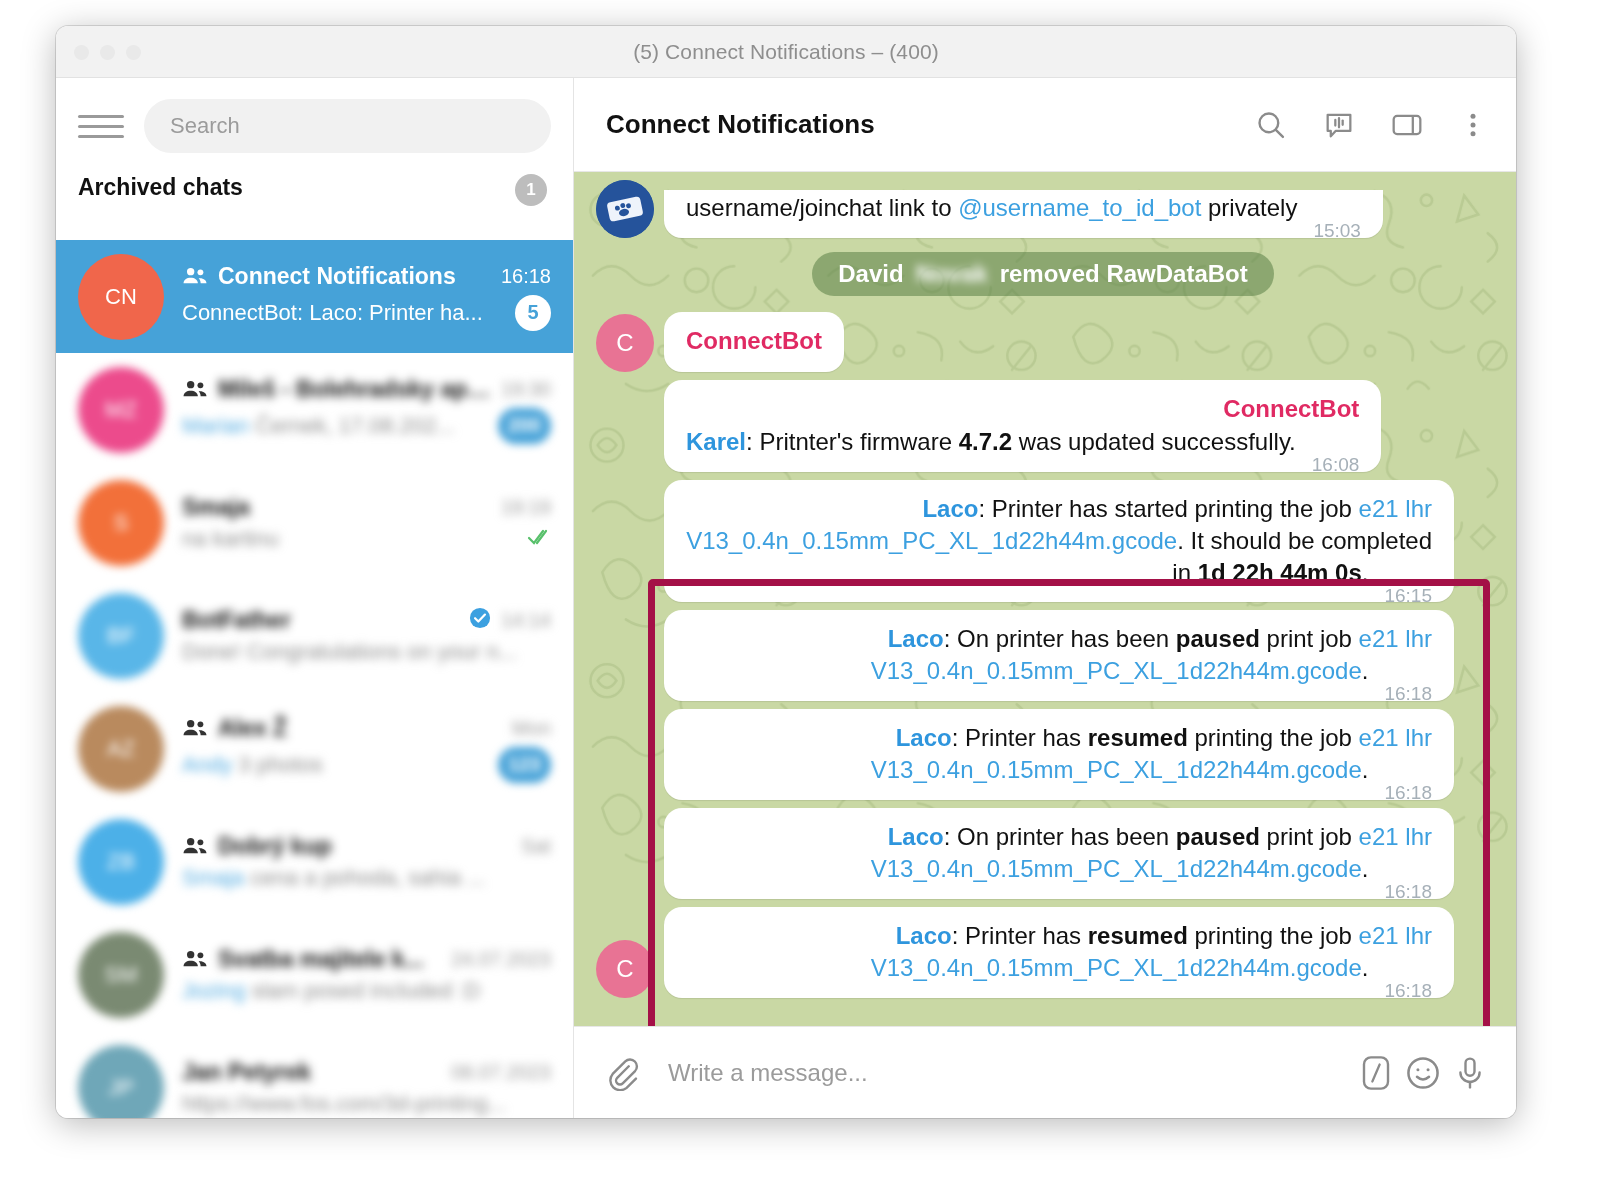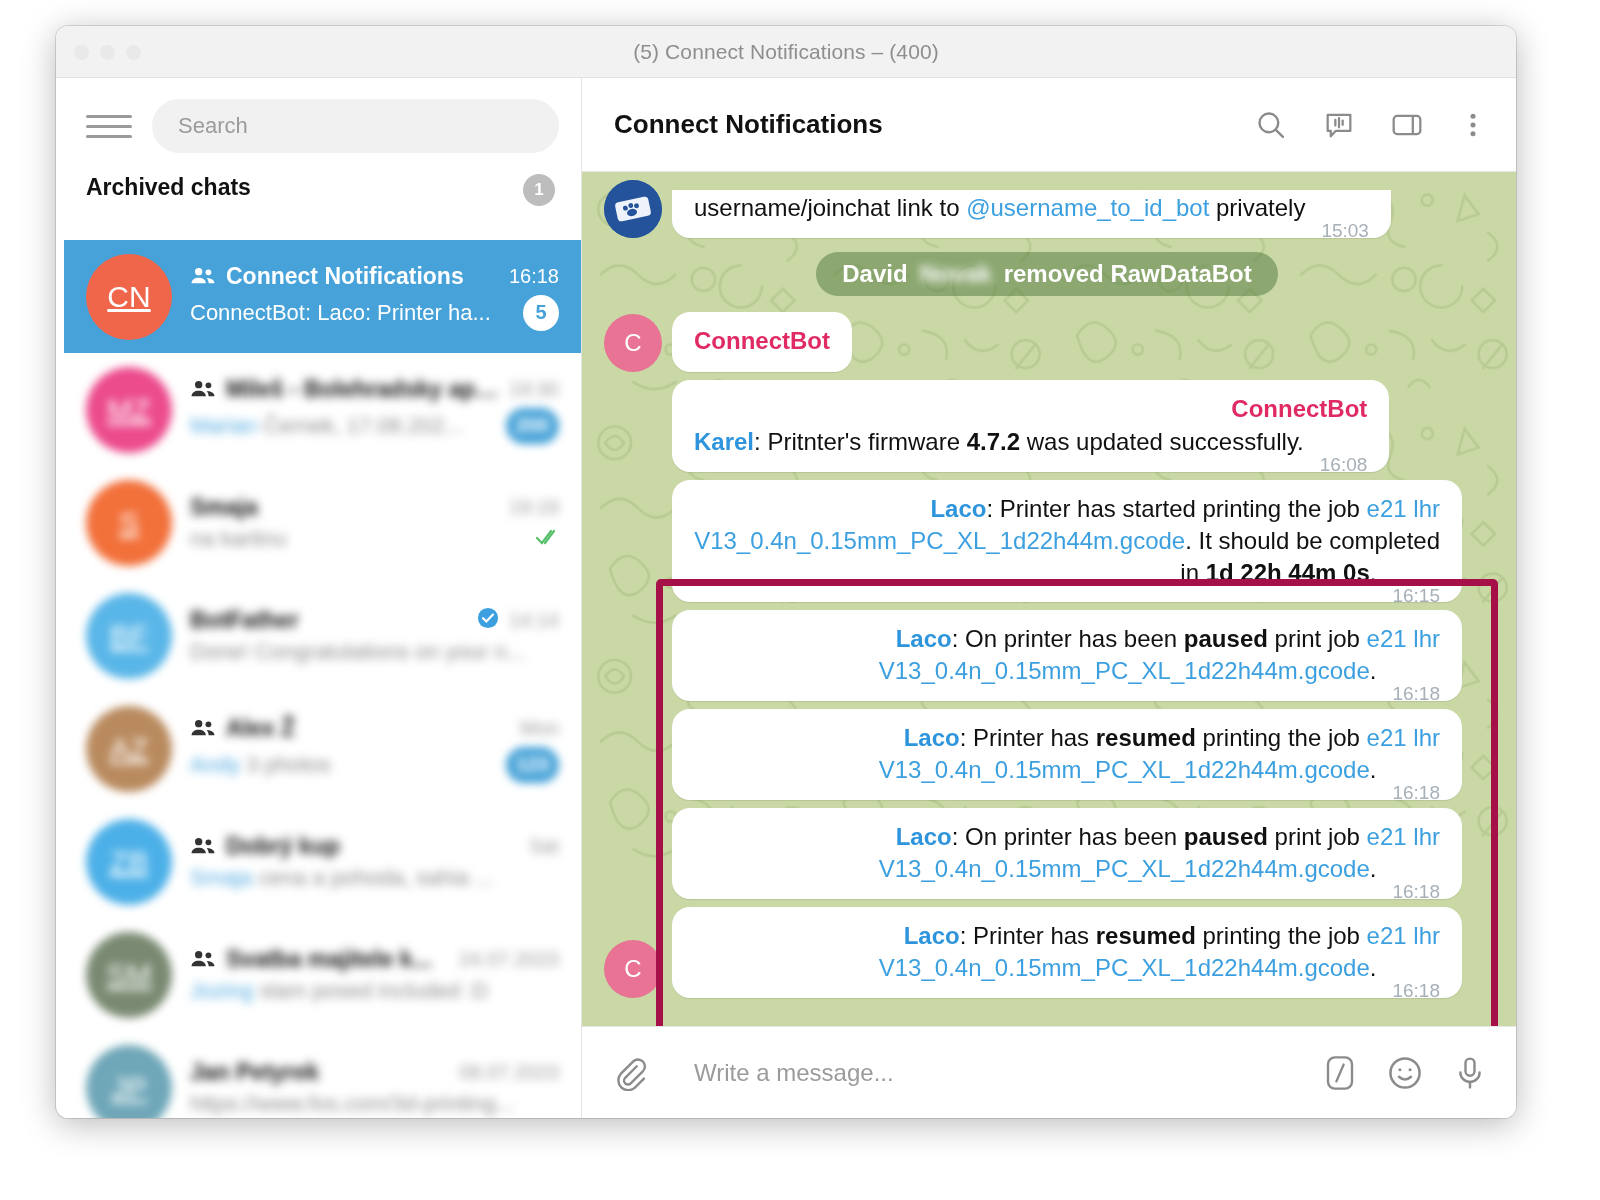--- a/index.html
+++ b/index.html
@@ -41,21 +41,21 @@
   }
   .light { width: 15px; height: 15px; border-radius: 50%; background: #e9e9e9; }
   #window-title {
     font-size: 21px;
     color: #8e8e8e;
     letter-spacing: .1px;
     white-space: nowrap;
   }
 
   
-  #body-split { flex: 1 1 auto; display: flex; min-height: 0; padding-left: 8px; }
+  #body-split { flex: 1 1 auto; display: flex; min-height: 0; }
 
   
   #sidebar {
     width: 518px;
     flex: 0 0 518px;
     background: #ffffff;
     border-right: 1px solid #e4e4e4;
     display: flex; flex-direction: column;
     min-height: 0;
   }
@@ -100,23 +100,22 @@
   .chat-row {
     display: flex; align-items: center;
     padding: 0 22px; height: 113px;
     gap: 18px;
   }
   .chat-row.selected { background: #46a2d8; }
   .avatar {
     width: 86px; height: 86px; border-radius: 50%;
     flex: 0 0 86px;
     display: flex; align-items: center; justify-content: center;
-    color: #fff; font-size: 30px; font-weight: 500;
+    color: #fff; font-size: 22px; font-weight: 500;
     overflow: hidden;
-    text-decoration: underline;
   }
   .chat-meta { flex: 1 1 auto; min-width: 0; }
   .chat-line1 { display: flex; align-items: center; gap: 10px; }
   .chat-name {
     font-size: 23px; font-weight: bold; color: #111;
     white-space: nowrap; overflow: hidden; text-overflow: ellipsis;
     flex: 1 1 auto; min-width: 0;
   }
   .chat-time { font-size: 20px; color: #9b9b9b; flex: 0 0 auto; }
   .chat-line2 { display: flex; align-items: center; gap: 2px; margin-top: 5px; }
@@ -214,21 +213,21 @@
     border-radius: 5px;
     pointer-events: none;
     z-index: 5;
   }
 
   
   #composer {
     height: 92px; flex: 0 0 92px;
     background: #fff; border-top: 1px solid #e7e7e7;
     display: flex; align-items: center;
-    padding: 0 28px 0 30px; gap: 28px;
+    padding: 0 28px 0 30px; gap: 10px;
   }
   #composer-input {
     flex: 1 1 auto; border: none; outline: none; background: transparent;
     font-size: 24px; color: #333;
     font-family: "Liberation Sans", sans-serif;
     padding-left: 18px;
   }
   #composer-input::placeholder { color: #9b9b9b; }
   .comp-icon { cursor: pointer; display:flex; align-items:center; justify-content:center; }
 </style>

